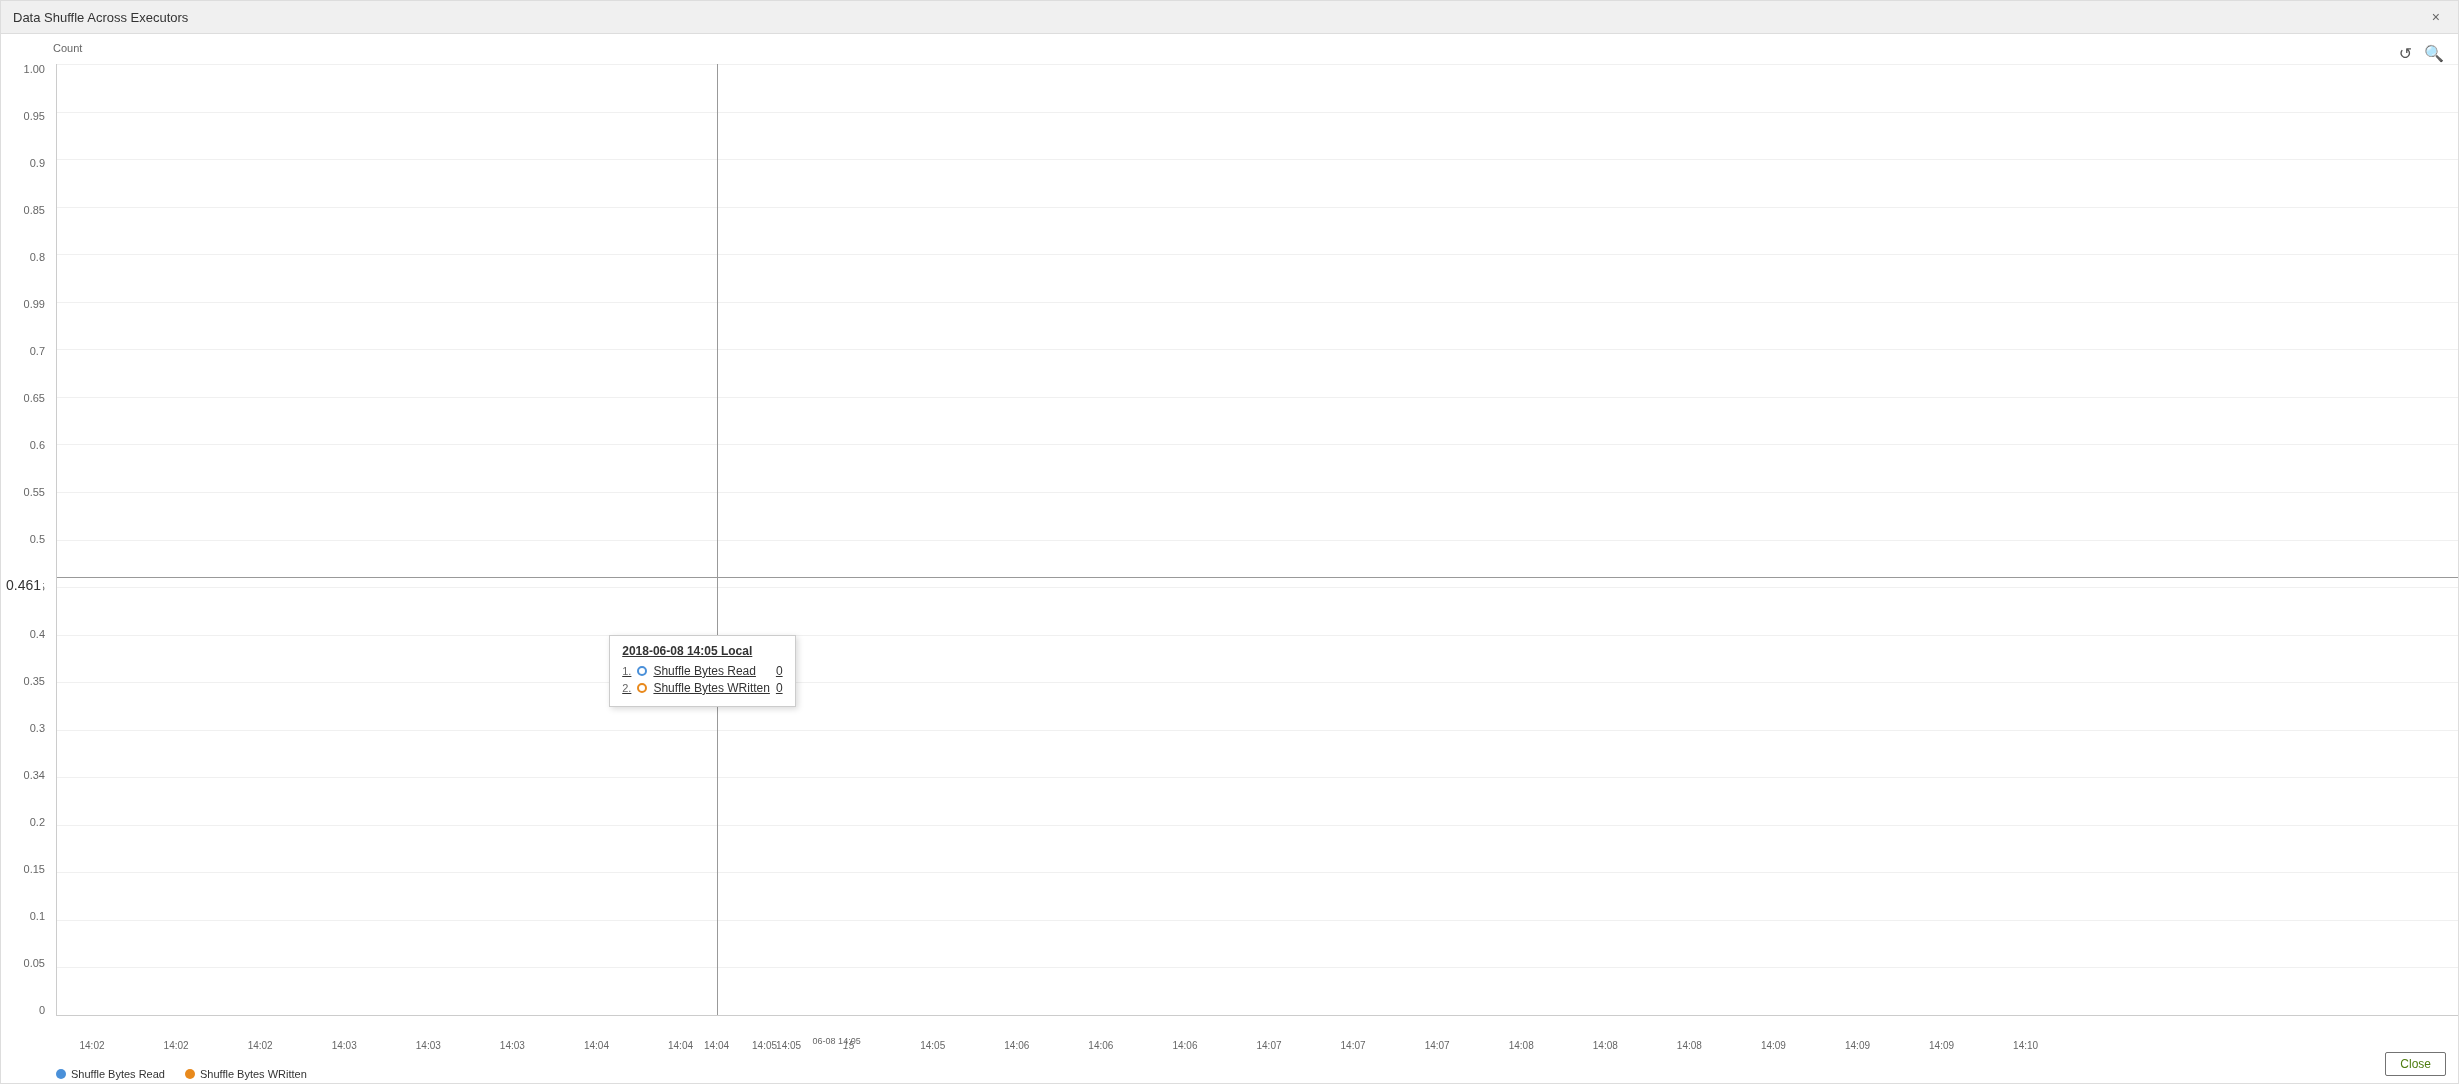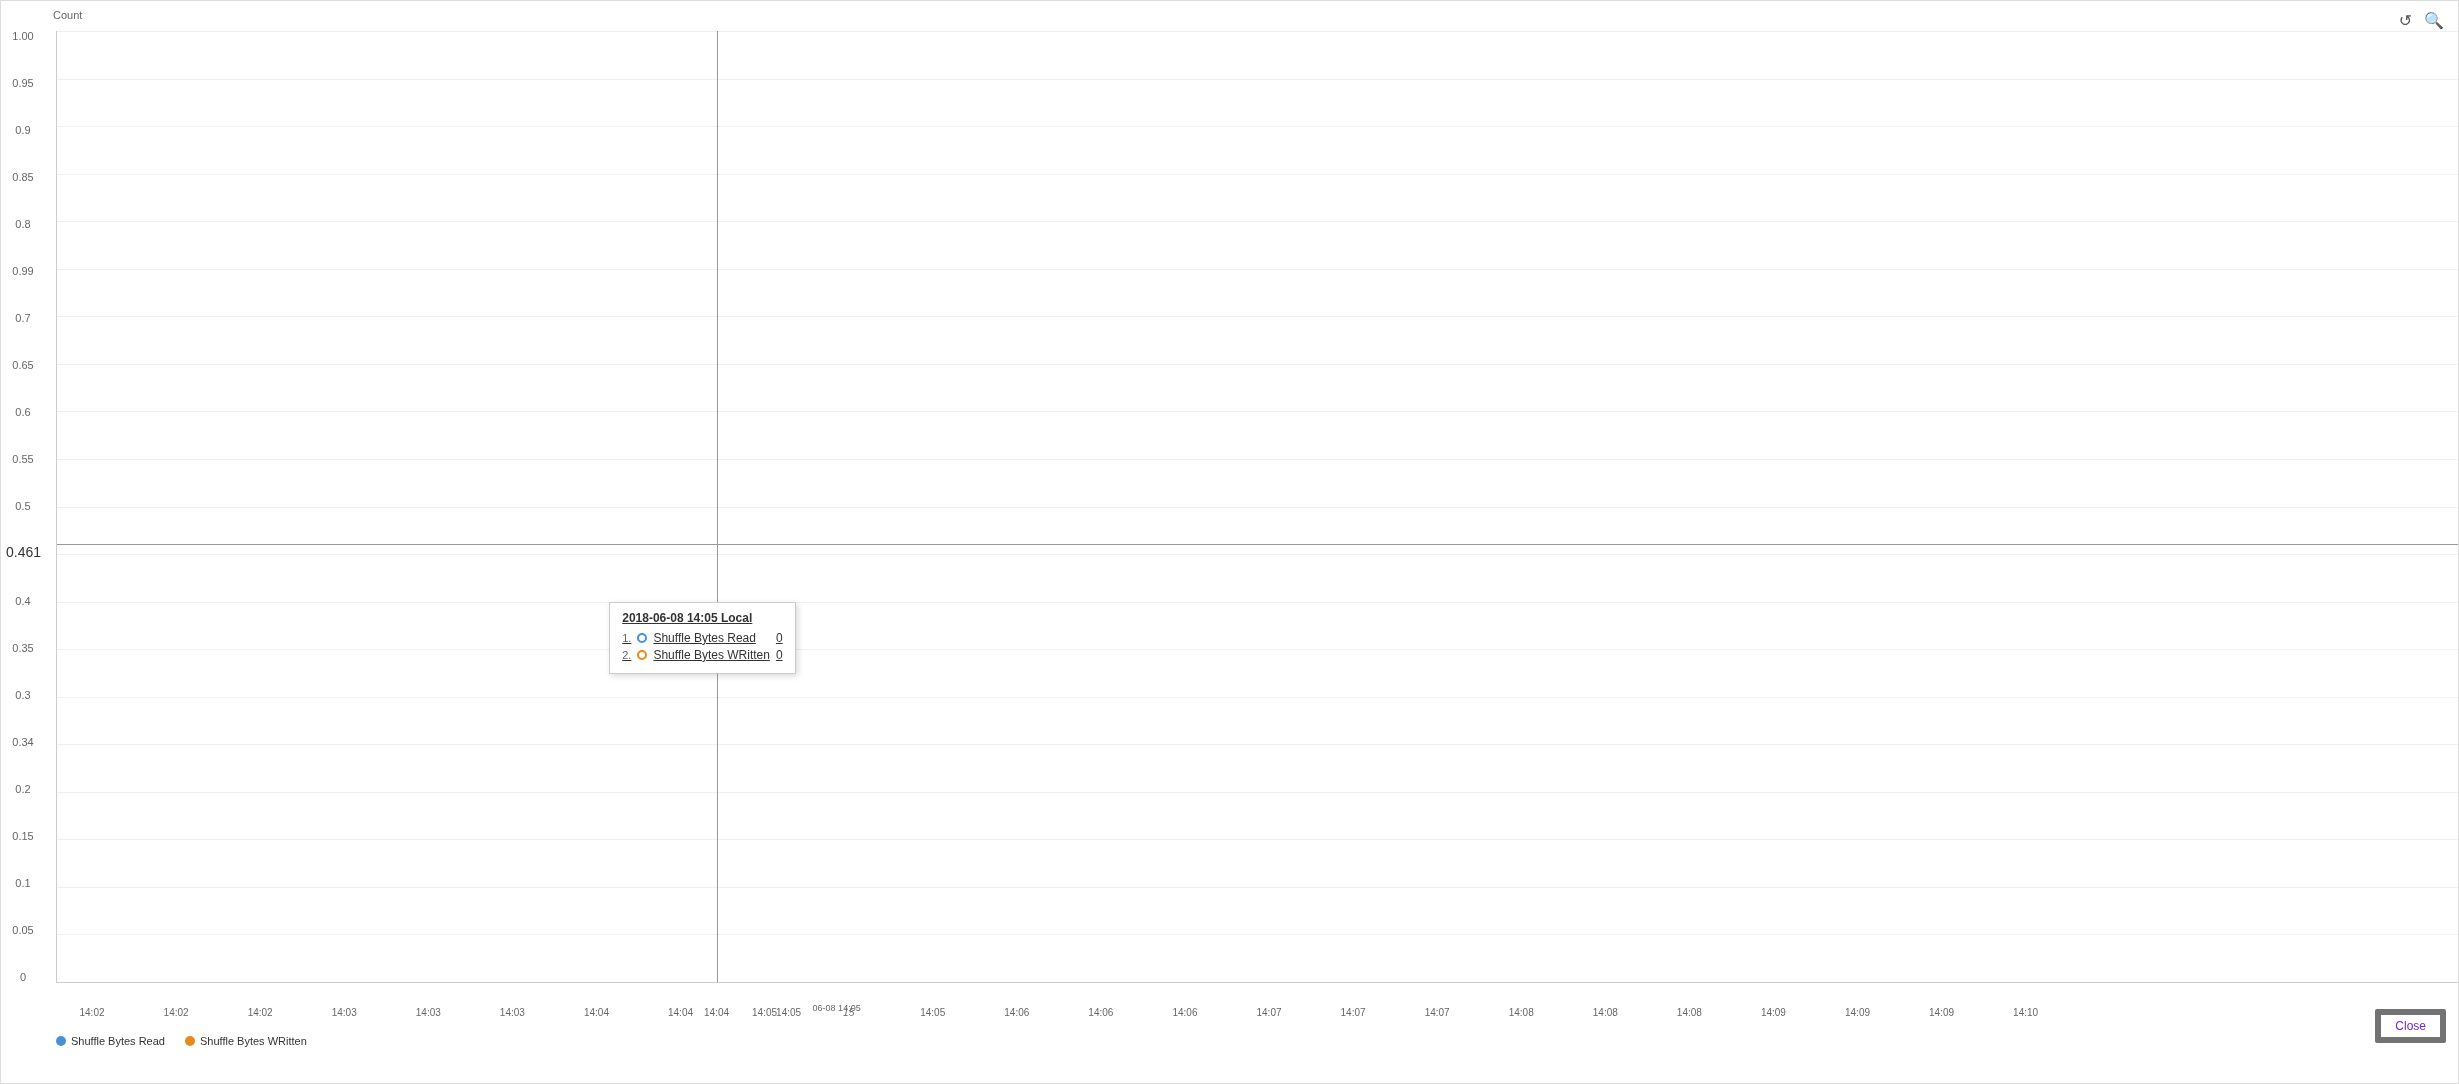--- a/index.html
+++ b/index.html
@@ -58,21 +58,21 @@
     }
     .y-axis {
       position: absolute;
       left: 0;
       top: 30px;
       width: 50px;
       bottom: 70px;
       display: flex;
       flex-direction: column;
       justify-content: space-between;
-      align-items: center;
+      align-items: flex-end;
       padding-right: 6px;
     }
     .y-label {
       font-size: 11px;
       color: #666;
       line-height: 1;
     }
     .y-axis-title {
       position: absolute;
       top: 8px;
@@ -184,33 +184,37 @@
       height: 10px;
       border-radius: 50%;
     }
     .legend-dot-blue { background: #4a90d9; }
     .legend-dot-orange { background: #e8891c; }
     .close-button {
       position: absolute;
       bottom: 10px;
       right: 12px;
       background: none;
-      border: 6px solid #737373;
+      border: 1px solid #737373;
       padding: 4px 14px;
       cursor: pointer;
       font-size: 12px;
-      color: #6d28d9;
+      color: #4d7c0f;
       border-radius: 2px;
     }
   </style>
 </head>
 <body>
 
 <div class="container">
 
+  <div class="title-bar">
+    <span class="title-text">Data Shuffle Across Executors</span>
+    <span class="close-btn">×</span>
+  </div>
 
   <div class="chart-area">
 
     <div class="toolbar">
       <button class="toolbar-btn">↺</button>
       <button class="toolbar-btn">🔍</button>
     </div>
 
     <span class="y-axis-title">Count</span>
 

